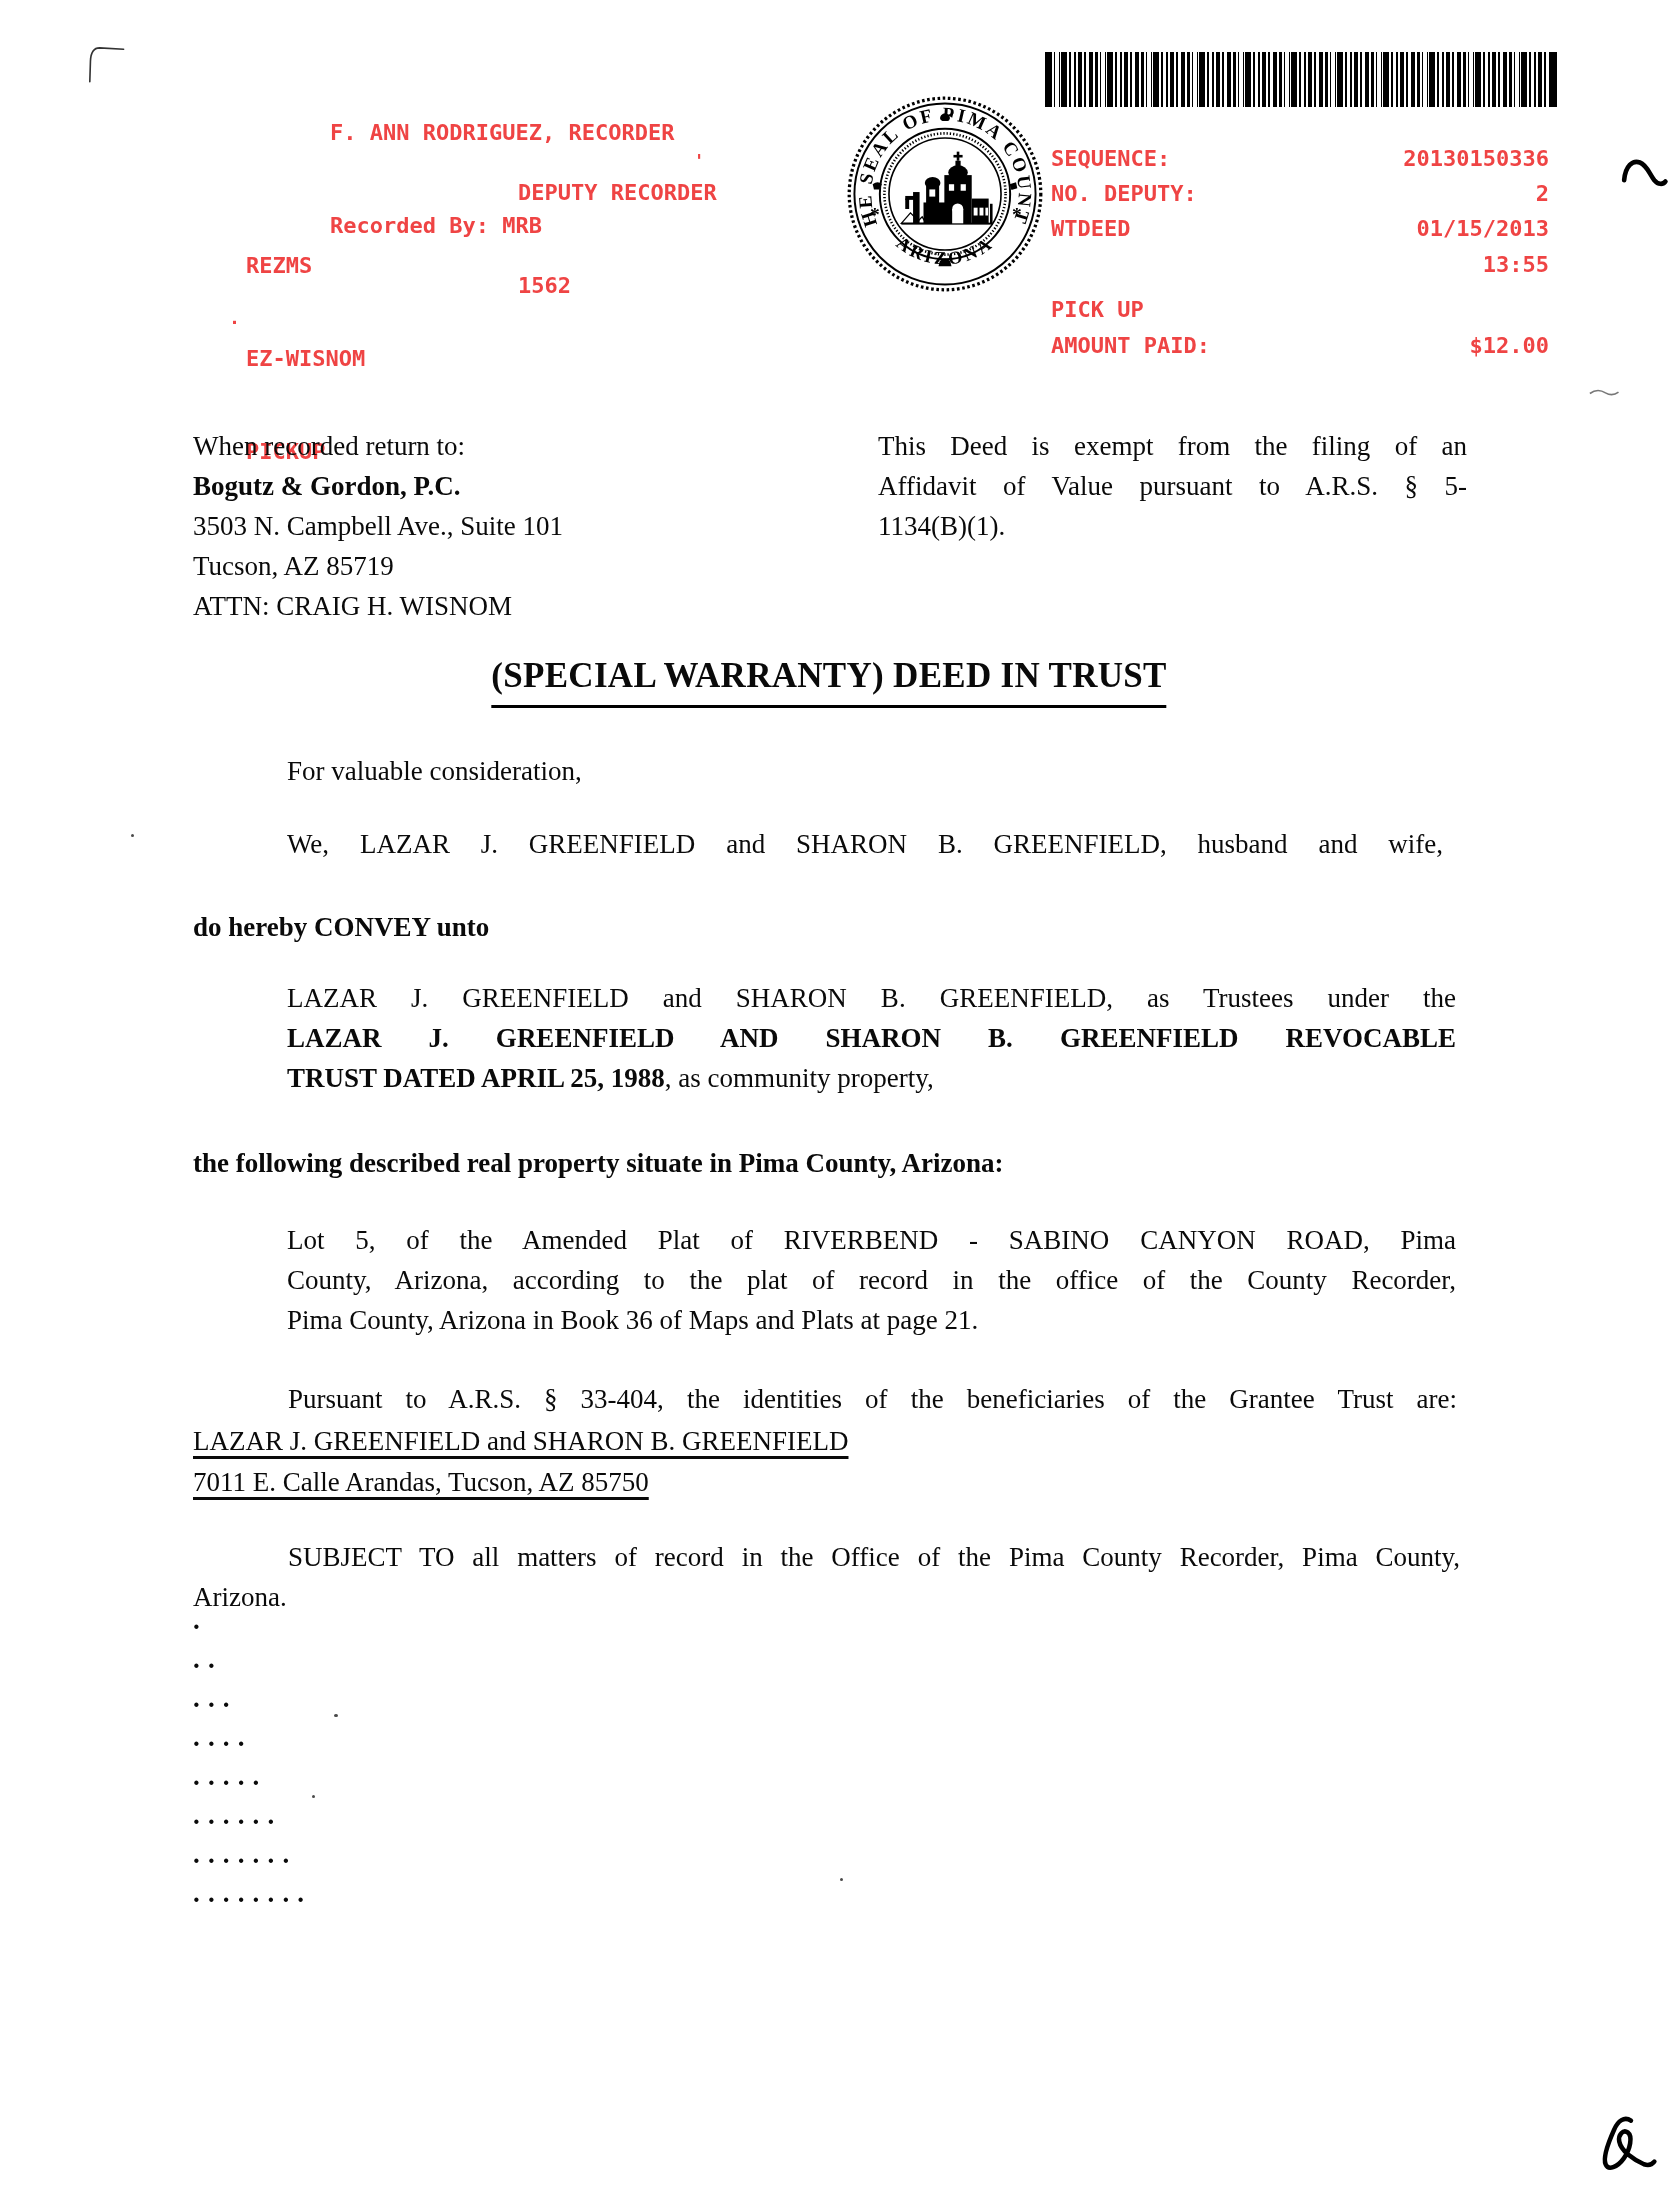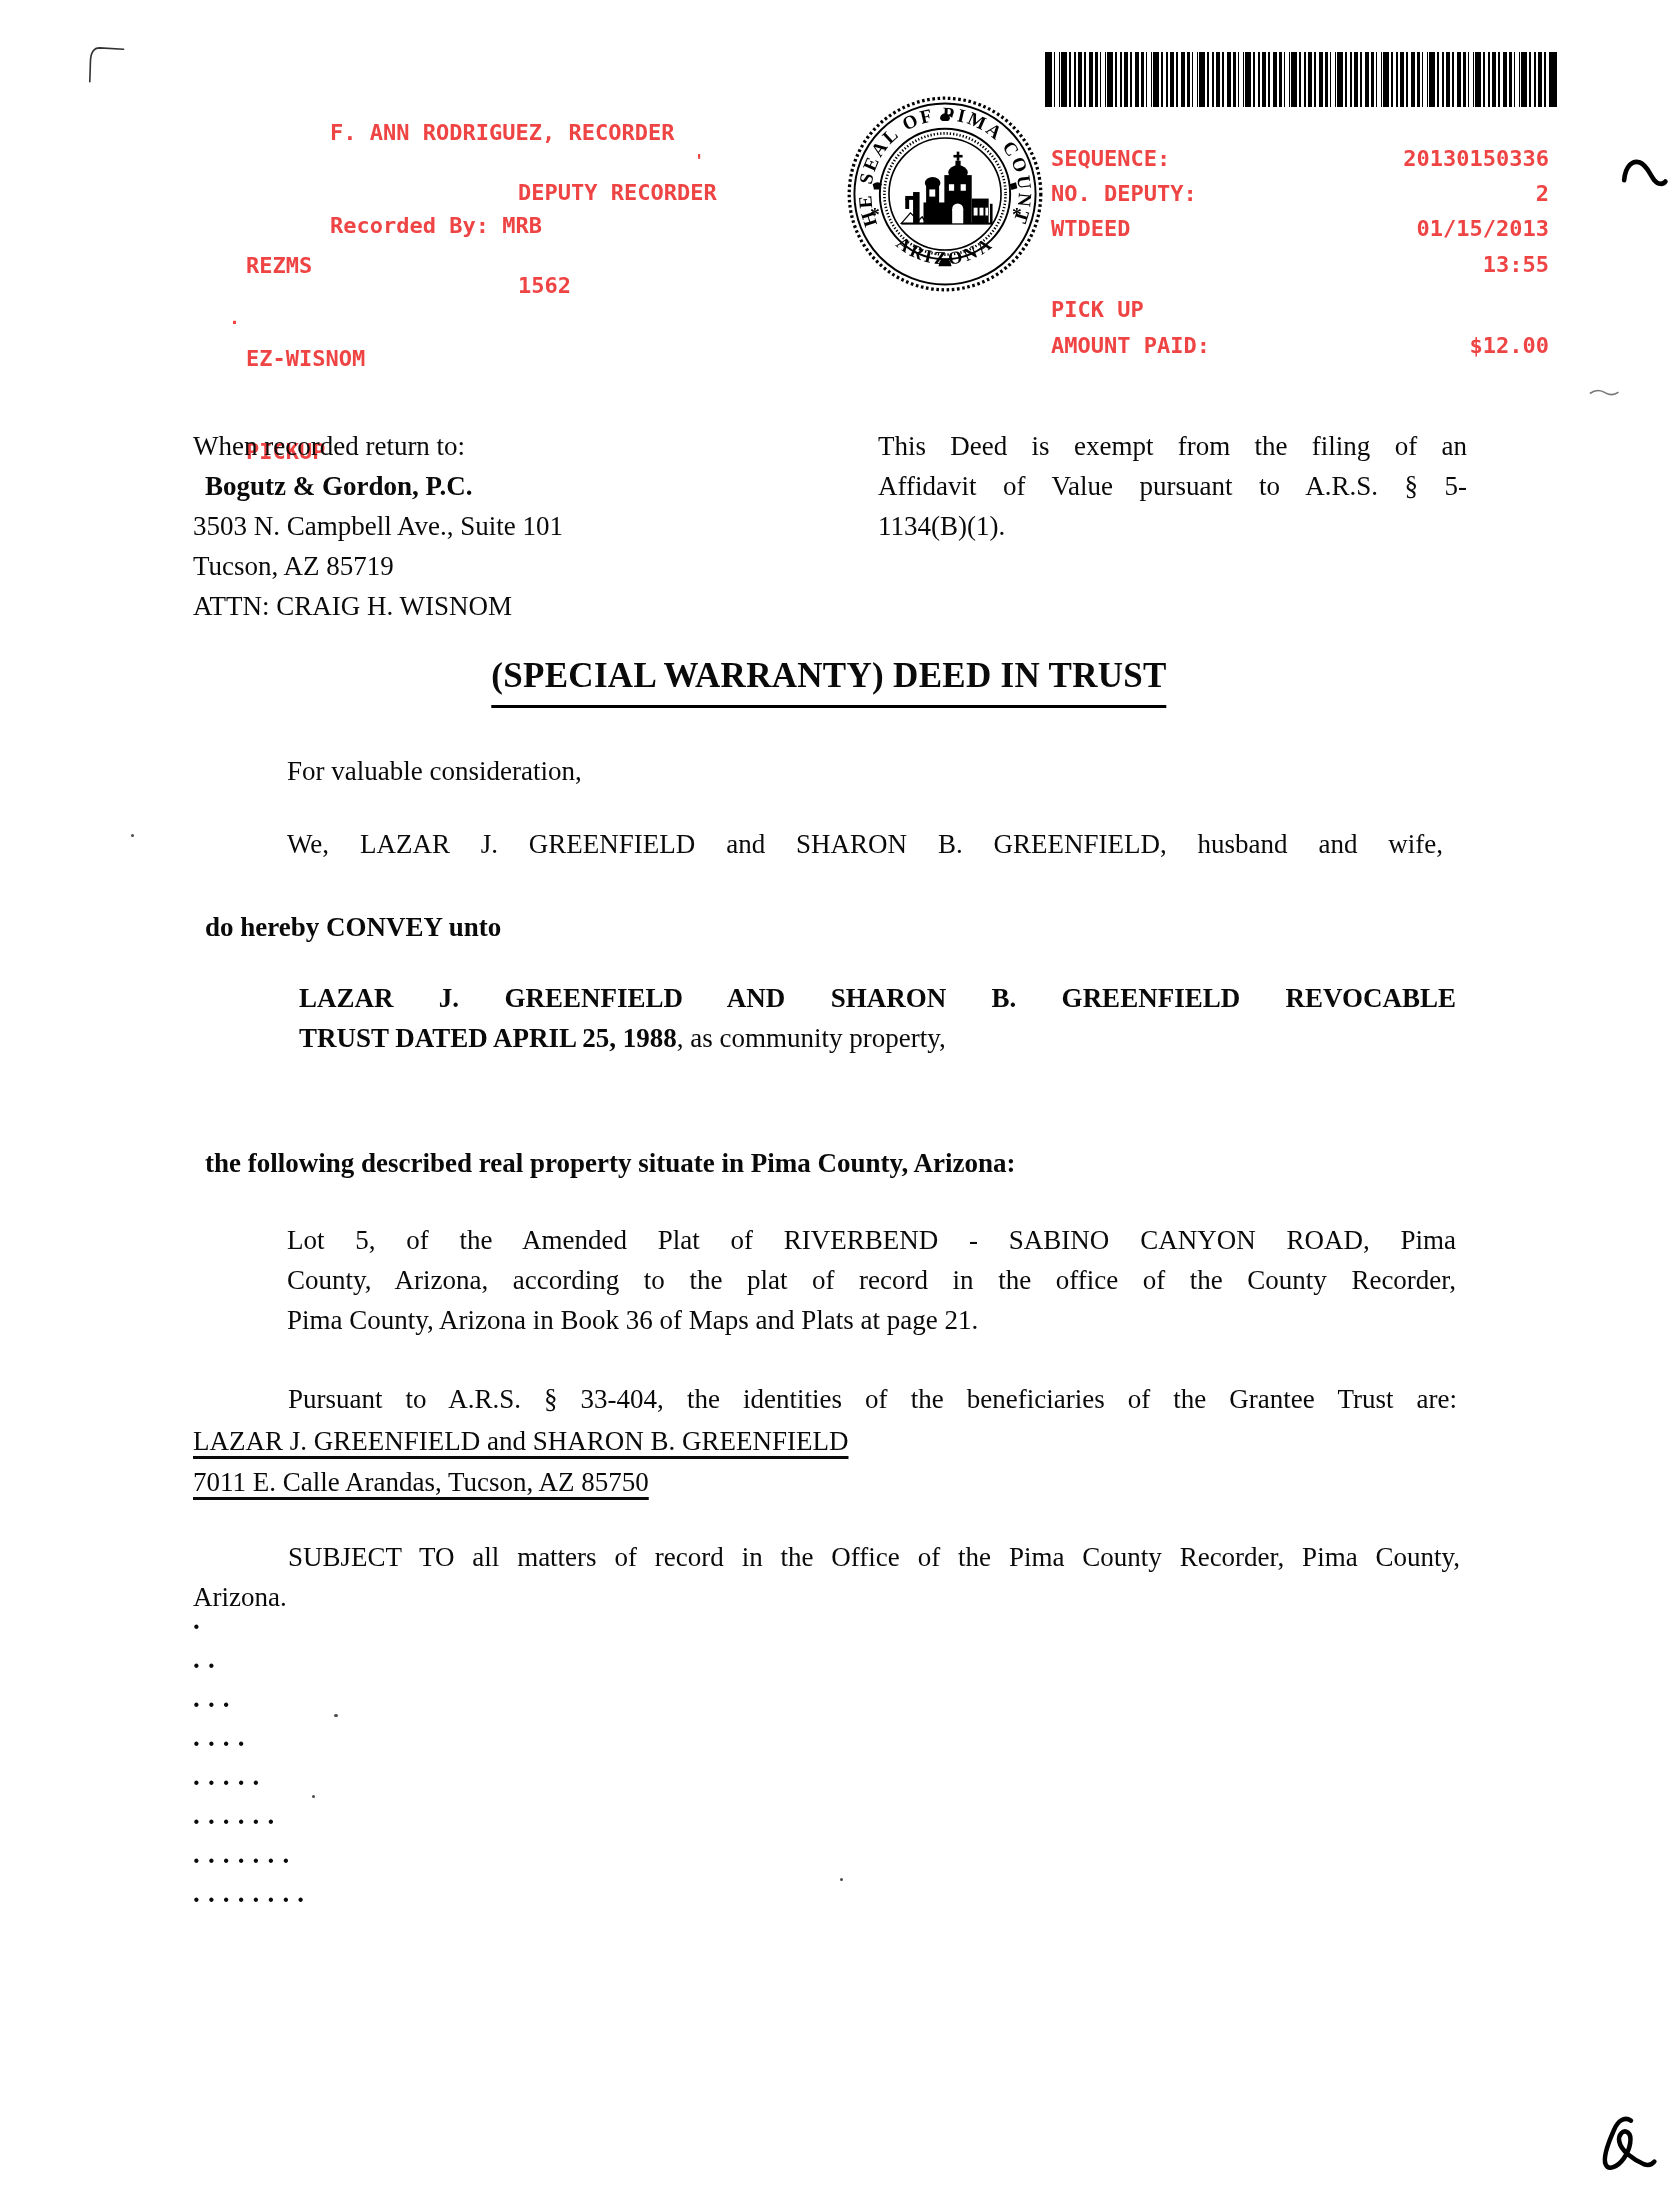--- a/index.html
+++ b/index.html
@@ -3,21 +3,21 @@
 <meta charset="utf-8">
 <title>Document</title>
 <style>
   html,body{margin:0;padding:0;background:#e8e8e8;}
   .page{position:relative;width:1672px;height:2194px;background:#ffffff;overflow:hidden;
         color:#0a0a0a;font-family:"Liberation Serif",serif;}
   .abs{position:absolute;}
   .mono{font-family:"DejaVu Sans Mono",monospace;font-weight:700;font-size:22px;line-height:31px;
         letter-spacing:0;white-space:pre;color:#ef4444;}
   .serif{font-size:27px;line-height:40px;}
-  .b{font-weight:700;margin-left:12px;}
+  .b{font-weight:700;}
   .jline{text-align:justify;height:40px;overflow:hidden;}
   .jline::after{content:"";display:inline-block;width:100%;height:0;}
   .uline{text-decoration:underline;text-decoration-thickness:2.6px;text-underline-offset:5.9px;}
   .indent{text-indent:95px;}
   .title{font-size:35px;font-weight:700;white-space:nowrap;border-bottom:3.3px solid #000;
          padding-bottom:10px;letter-spacing:0.3px;}
   .rrow{position:absolute;left:0;width:100%;display:flex;justify-content:space-between;gap:39px;}
   .dotrow{height:39px;line-height:39px;font-weight:700;font-size:27px;letter-spacing:0.7px;}
   .speck{position:absolute;background:#4a4a4a;border-radius:50%;}
   .barcode{background:
@@ -161,20 +161,21 @@
 
   <div class="abs serif" style="left:287px;top:751px;">For valuable consideration,</div>
 
   <div class="abs serif" style="left:287px;top:824px;width:1156px;">
     <div class="jline">We, LAZAR J. GREENFIELD and SHARON B. GREENFIELD, husband and wife,</div>
   </div>
 
   <div class="abs serif b" style="left:193px;top:907px;">do hereby CONVEY unto</div>
 
   <div class="abs serif" style="left:287px;top:978px;width:1169px;">
+    <div class="jline">LAZAR J. GREENFIELD and SHARON B. GREENFIELD, as Trustees under the</div>
     <div class="jline b">LAZAR J. GREENFIELD AND SHARON B. GREENFIELD REVOCABLE</div>
     <div>
       <span class="b">TRUST DATED APRIL 25, 1988</span><span>, as community property,</span>
     </div>
   </div>
 
   <div class="abs serif b" style="left:193px;top:1143px;">the following described real property situate in Pima County, Arizona:</div>
 
   <div class="abs serif" style="left:287px;top:1220px;width:1169px;">
     <div class="jline">Lot 5, of the Amended Plat of RIVERBEND - SABINO CANYON ROAD, Pima</div>

